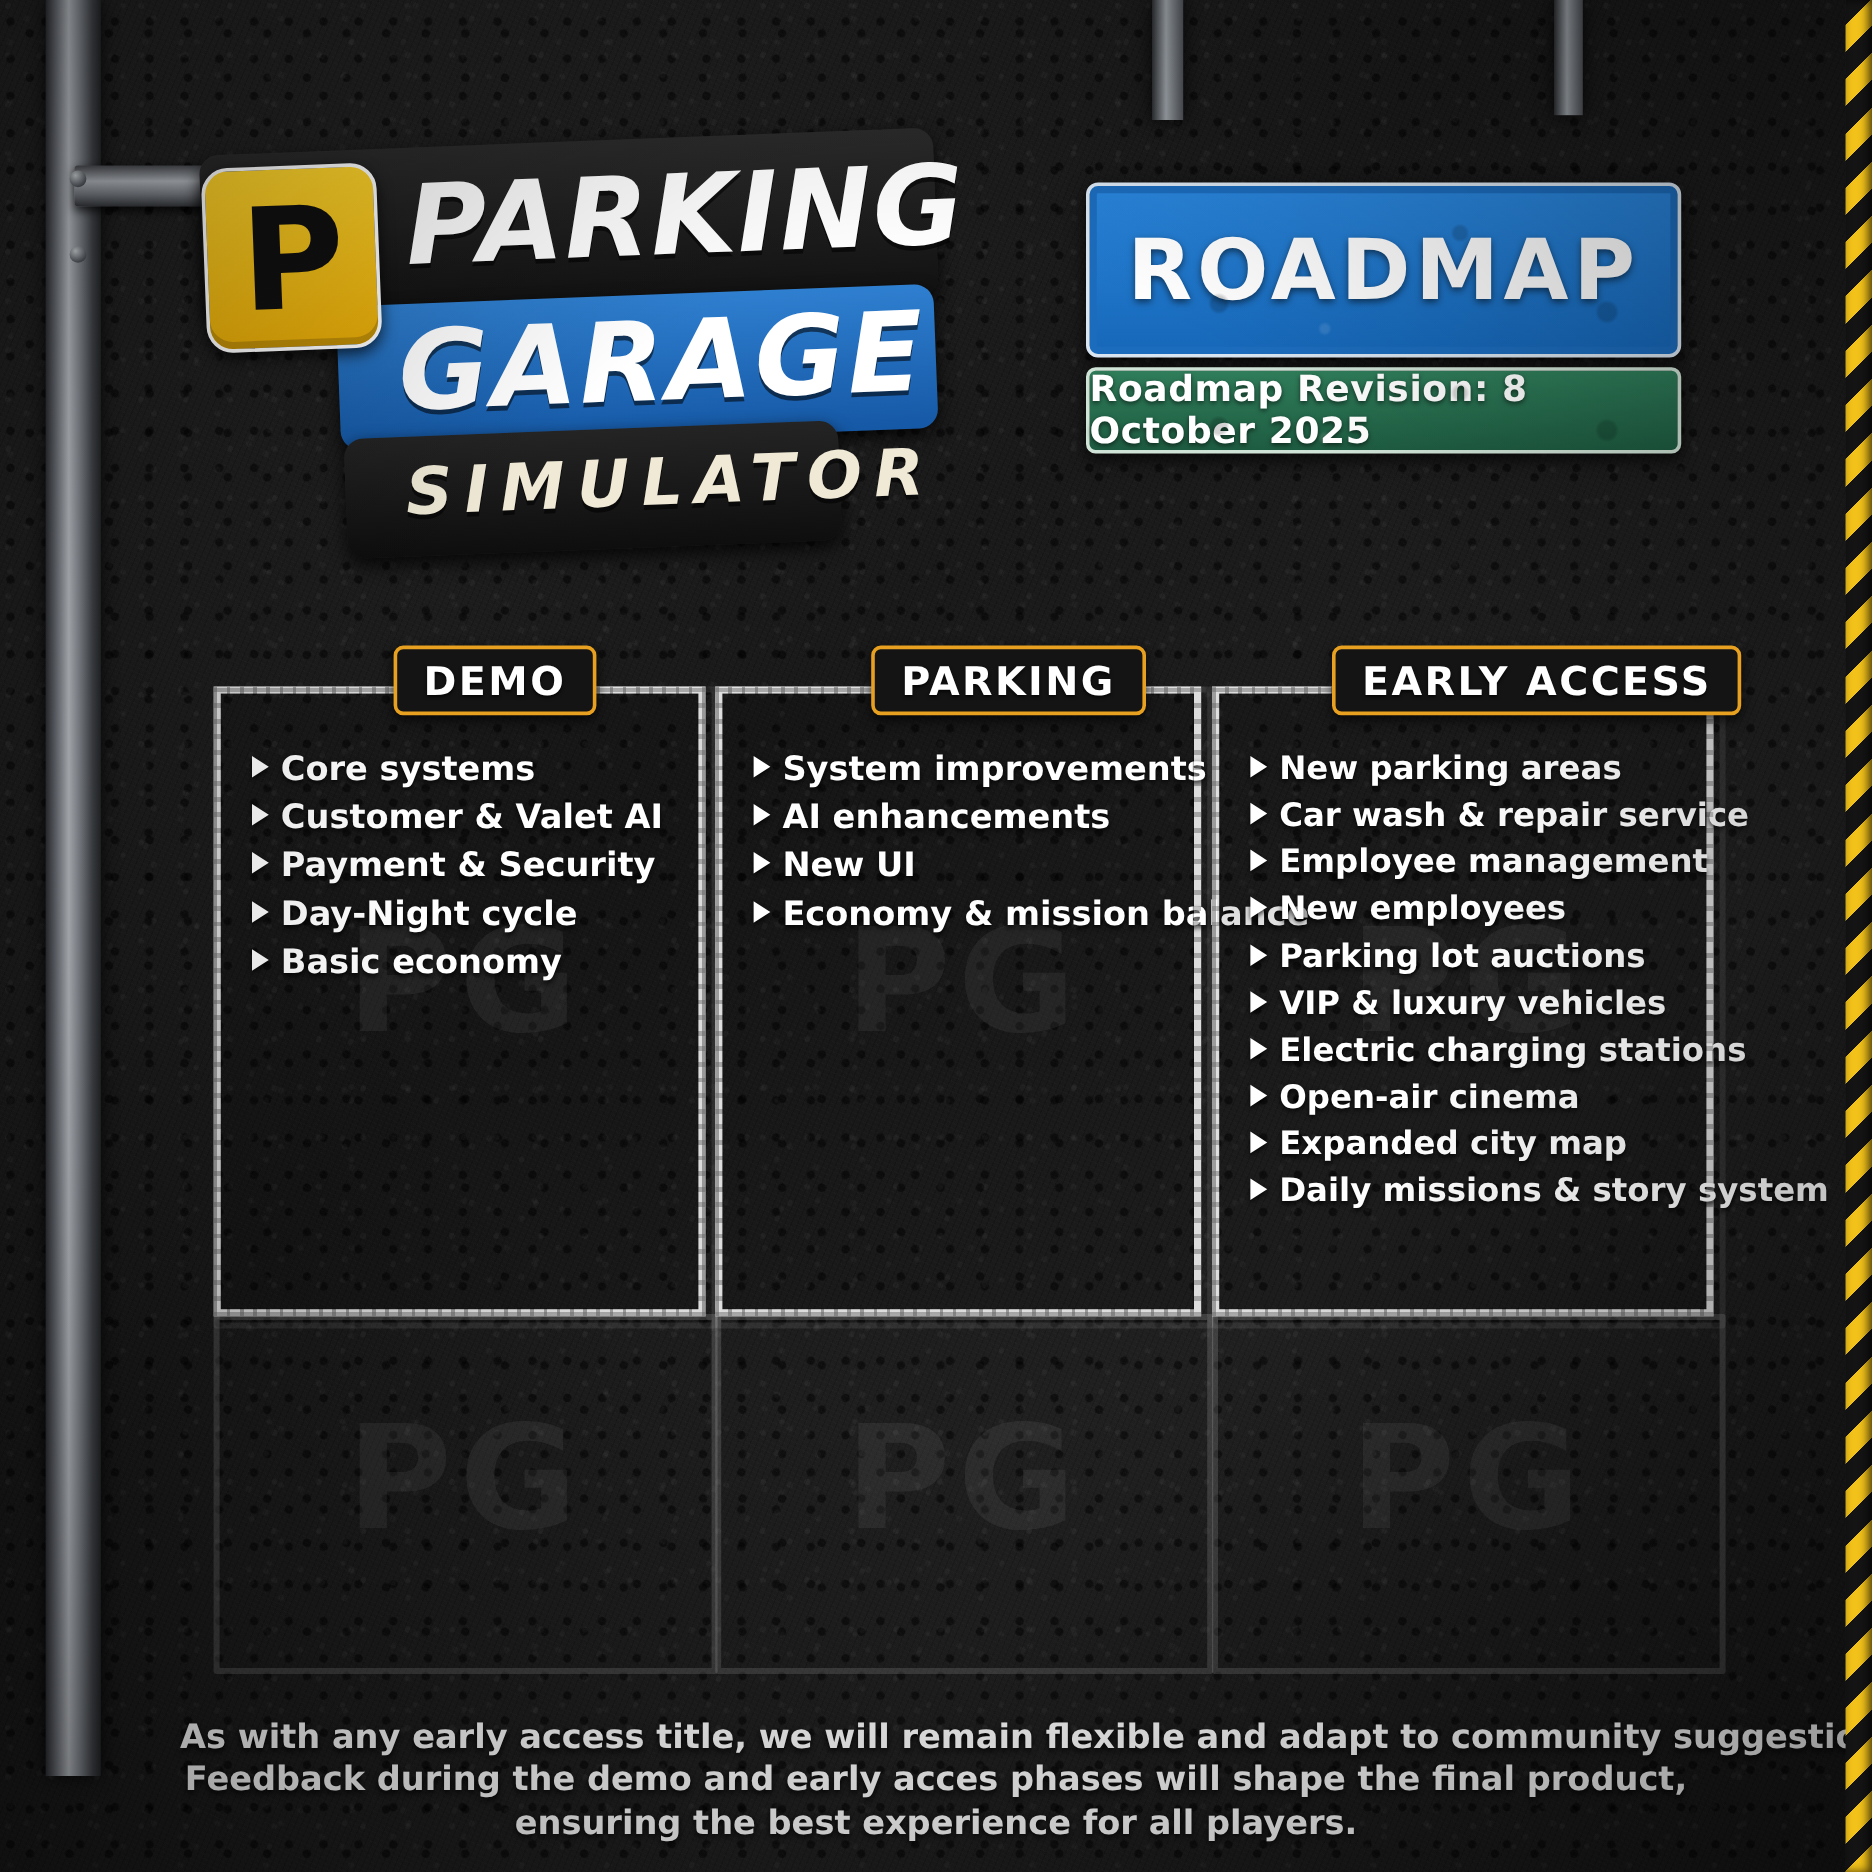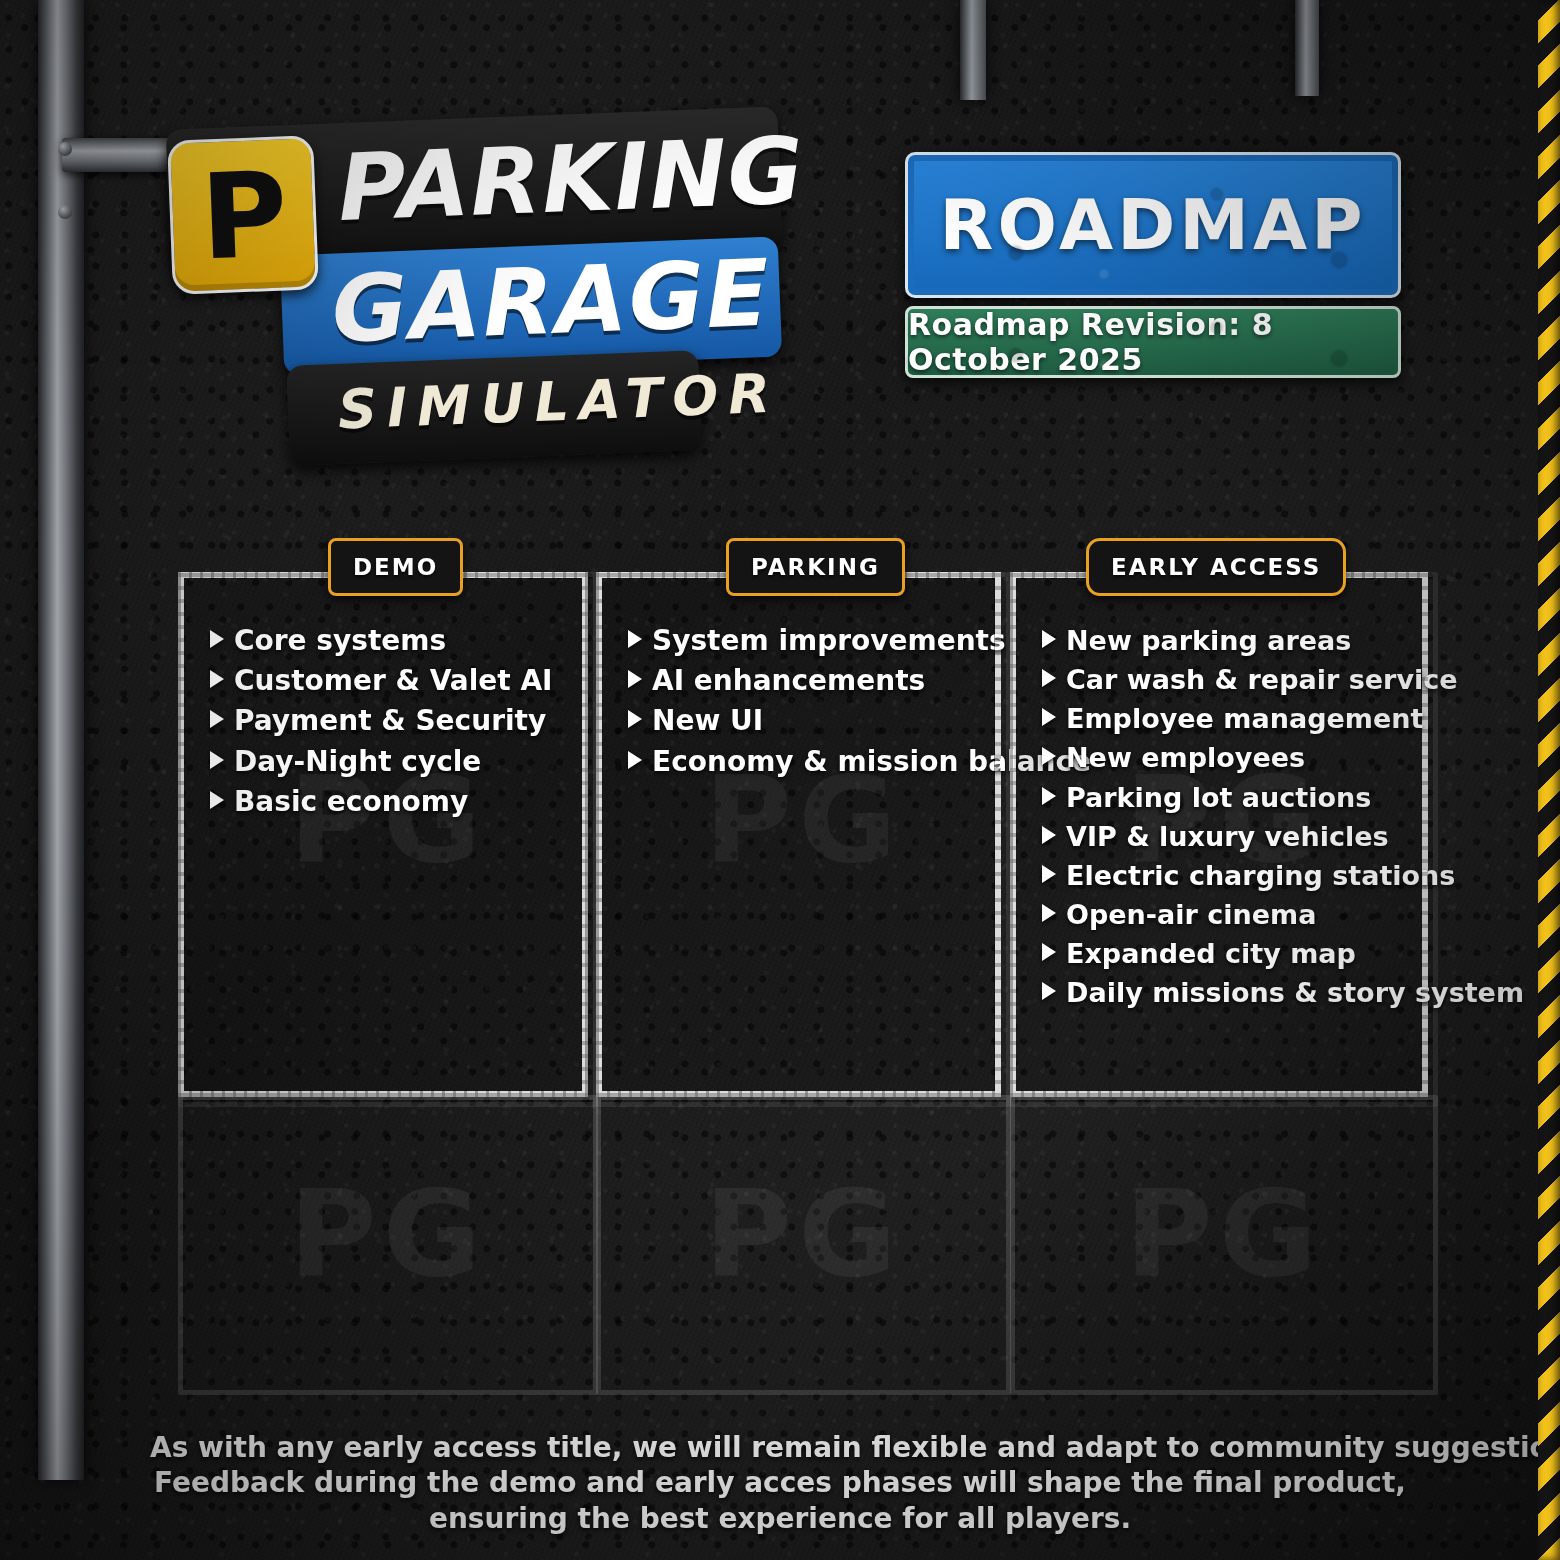--- a/index.html
+++ b/index.html
@@ -174,27 +174,27 @@
       linear-gradient(#000 0 0) right/7px 100% no-repeat;
   }
   .col-tab{
     position:absolute;top:-34px;height:52px;
     background:#141414;border:3px solid #e8a020;border-radius:8px;
     display:flex;align-items:center;justify-content:center;
     padding:0 22px;box-shadow:0 4px 10px rgba(0,0,0,.7);
     z-index:4;
   }
   .col-tab span{
-    color:#fff;font-size:23px;font-weight:bold;letter-spacing:2px;
+    color:#fff;font-size:33px;font-weight:bold;letter-spacing:2px;
     font-family:"DejaVu Sans",sans-serif;white-space:nowrap;
     text-shadow:0 2px 3px rgba(0,0,0,.8);
   }
   .tab1{left:150px;}
   .tab2{left:548px;}
-  .tab3{left:908px;border-radius:14px;}
+  .tab3{left:932px;}
 
   .items{position:absolute;left:26px;top:48px;right:10px;}
   .item{
     display:flex;align-items:flex-start;gap:10px;margin-bottom:10px;
     color:#fff;font-size:28px;font-weight:bold;
     font-family:"DejaVu Sans",sans-serif;line-height:1.08;
     text-shadow:0 2px 4px rgba(0,0,0,.85);
     white-space:nowrap;
   }
   .arrow{

